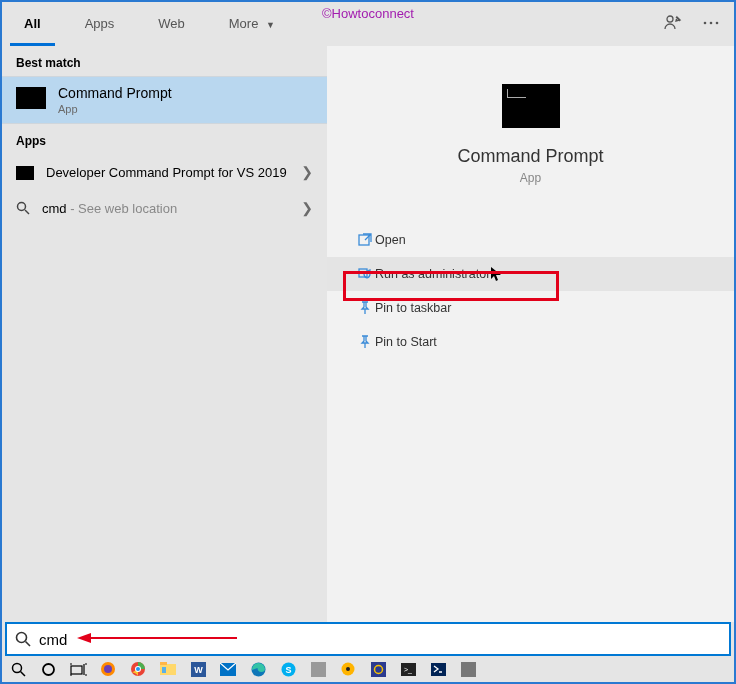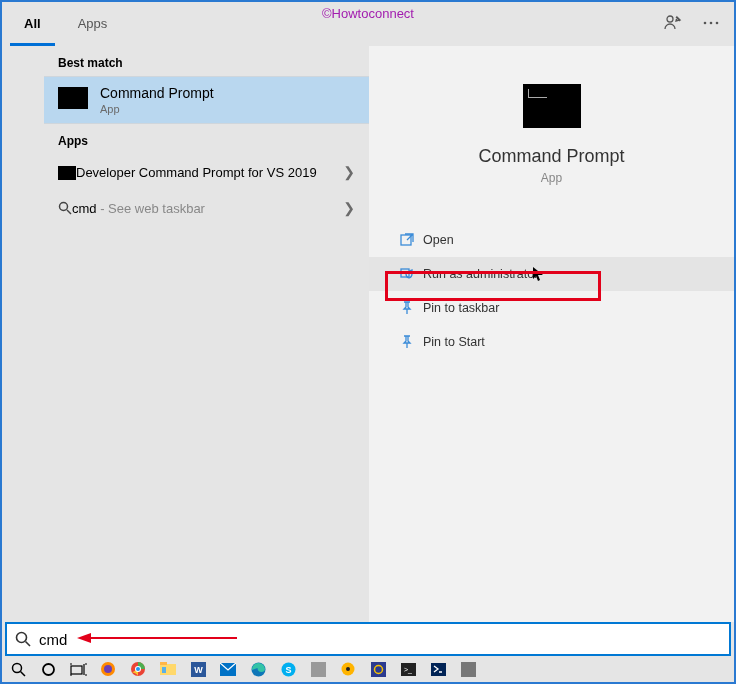--- a/index.html
+++ b/index.html
@@ -1,61 +1,66 @@
 <!DOCTYPE html>
 <html><head>
   <meta charset="utf-8">
   <style>
     * { margin:0; padding:0; box-sizing:border-box; font-family:"Segoe UI",Arial,sans-serif; }
     body { width:736px; height:684px; background:#e5e5e5; position:relative; overflow:hidden; border:2px solid #2a79d1; }
-    .tabs { display:flex; align-items:center; height:44px; padding:8px 8px; gap:9px; background:#e5e5e5; }
+    .tabs { display:flex; align-items:center; height:44px; padding:8px 8px; gap:16px; background:#e5e5e5; }
     .tab { padding:0 14px; height:44px; line-height:44px; font-size:13px; color:#555; cursor:pointer; }
     .tab.active { color:#000; border-bottom:3px solid #006fd6; font-weight:600; }
     .more-caret { margin-left:4px; font-size:9px; }
     .header-right { position:absolute; top:8px; right:10px; display:flex; align-items:center; gap:12px; }
     .header-right .icon { width:26px; height:26px; display:flex; align-items:center; justify-content:center; color:#555; cursor:pointer; }
     .watermark { position:absolute; left:50%; top:4px; transform:translateX(-50%); font-size:13px; color:#a21caf; }
-    .content { display:flex; height:calc(100% - 44px - 34px - 26px);padding-left:42px; }
+    .content { display:flex; height:calc(100% - 44px - 34px - 26px); }
     .left { width:325px; background:#e5e5e5; overflow-y:auto; }
     .section-h { font-size:12px; font-weight:600; padding:10px 14px 6px; color:#000; }
     .bm-item { display:flex; align-items:flex-start; gap:12px; padding:8px 14px; background:#b9d7ef; border-top:1px solid #cfd6dc; border-bottom:1px solid #cfd6dc; }
     .cmd-thumb { width:30px; height:22px; background:#000; margin-top:2px; }
     .bm-text .title { font-size:14px; color:#000; }
     .bm-text .sub { font-size:11px; color:#6b6b6b; margin-top:2px; }
-    .row-item { display:flex; align-items:center; padding:10px 14px; cursor:pointer; }
+    .row-item { display:flex; align-items:center; gap:12px; padding:10px 14px; cursor:pointer; }
     .row-item .thumb-sm { width:18px; height:14px; background:#000; margin-top:2px; }
     .row-item .label { flex:1; font-size:13px; color:#000; }
     .row-item .label .muted { color:#888; }
     .row-item .chev { color:#6b6b6b; font-size:14px; }
     .right { flex:1; background:#f2f2f2; display:flex; flex-direction:column; align-items:stretch; position:relative; }
     .hero { display:flex; flex-direction:column; align-items:center; padding:38px 0 22px; }
     .hero-thumb { width:58px; height:44px; background:#000; position:relative; }
     .hero-thumb::before { content:""; position:absolute; top:5px; left:5px; width:18px; height:8px; border-left:1px solid #aaa; border-bottom:1px solid #aaa; }
     .hero-title { font-size:18px; color:#333; margin-top:18px; }
     .hero-sub { font-size:12px; color:#888; margin-top:4px; }
     .action-list { margin-top:16px; }
-    .action { display:flex; align-items:center; gap:8px; padding:8px 30px; font-size:12.5px; color:#333; cursor:pointer; height:34px; }
+    .action { display:flex; align-items:center; gap:2px; padding:8px 30px; font-size:12.5px; color:#333; cursor:pointer; height:34px; }
     .action .ic { width:16px; height:16px; display:flex; align-items:center; justify-content:center; color:#3a8bd8; }
     .action.hl { background:#e4e4e4; }
     .hl-box { position:absolute; border:3px solid #e2001a; pointer-events:none; }
     .red-arrow { position:absolute; pointer-events:none; }
     .searchbar { position:absolute; left:3px; right:3px; bottom:26px; height:34px; background:#fff; border:2px solid #0078d4; display:flex; align-items:center; padding:0 8px; gap:8px; }
     .searchbar input { border:none; outline:none; font-size:15px; flex:1; color:#000; }
     .taskbar { position:absolute; left:0; right:0; bottom:0; height:26px; background:#e5e5e5; display:flex; align-items:center; padding:0 6px; gap:10px; }
     .taskbar .tbi { width:20px; height:20px; display:flex; align-items:center; justify-content:center; font-size:14px; cursor:pointer; }
     svg { display:block; }
   </style>
 </head>
 <body>
 
 <div class="watermark">©Howtoconnect</div>
 
 <div class="tabs">
   <div class="tab active">All</div>
   <div class="tab">Apps</div>
+  <div class="tab">Web</div>
+  <div class="tab">
+    <span>More</span>
+    <span class="more-caret">▼</span>
+  </div>
 </div>
 
 <div class="header-right">
   <div class="icon">
     <svg width="18" height="18" viewBox="0 0 18 18" fill="none" stroke="#555" stroke-width="1.3">
         <circle cx="6" cy="5" r="3"></circle>
         <path d="M1 15c0-3 2.5-5 5-5s5 2 5 5"></path>
         <path d="M12 3l4 4M12 7l1-4 3 3-4 1z"></path>
       </svg>
   </div>
@@ -87,21 +92,21 @@
     </div>
 
     <div class="row-item">
       <div>
         <svg width="14" height="14" viewBox="0 0 14 14" fill="none" stroke="#444" stroke-width="1.5">
             <circle cx="5.5" cy="5.5" r="4"></circle>
             <path d="M9 9l4 4"></path>
           </svg>
       </div>
       <div class="label">
-        <span>cmd</span><span class="muted"> - See web taskbar</span>
+        <span>cmd</span><span class="muted"> - See web location</span>
       </div>
       <div class="chev">❯</div>
     </div>
 
   </div>
 
   <div class="right">
     <div class="hero">
       <div class="hero-thumb"></div>
       <div class="hero-title">Command Prompt</div>

